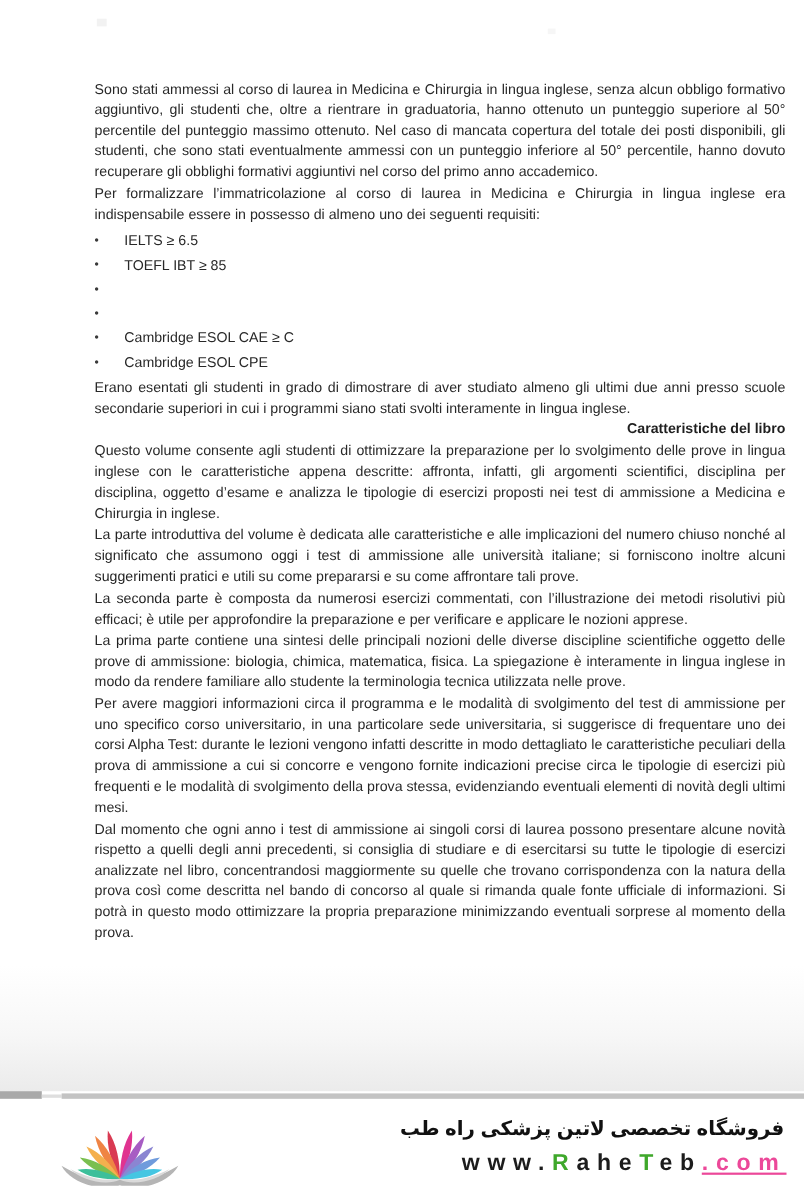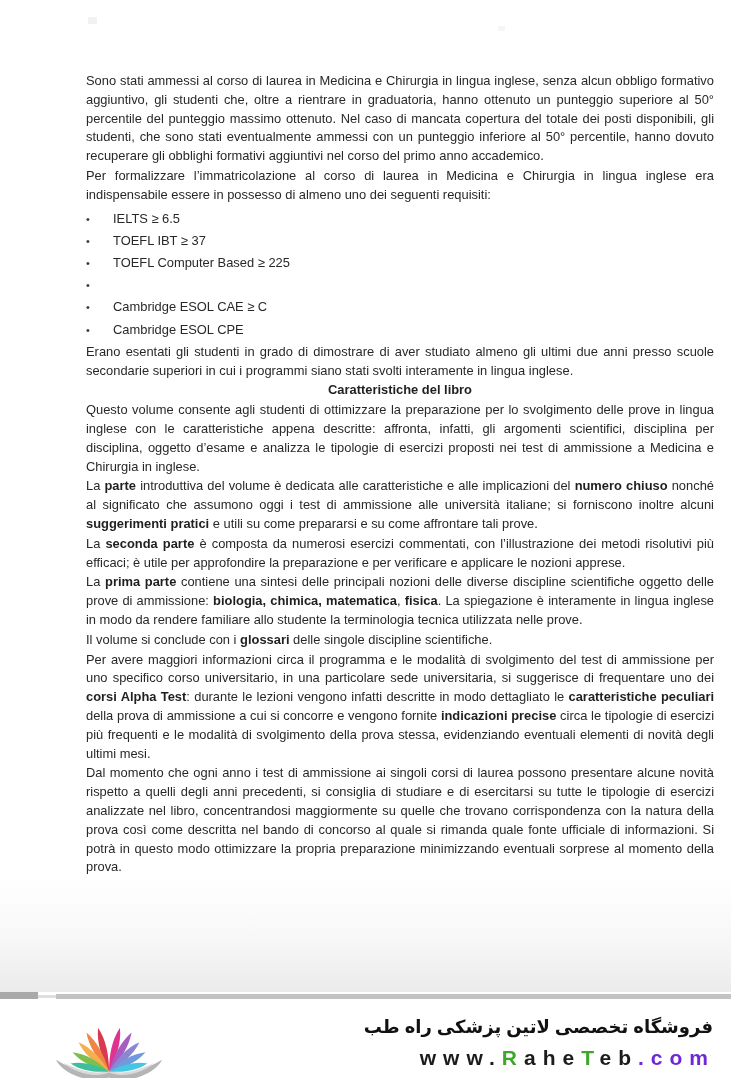--- a/index.html
+++ b/index.html
@@ -8,22 +8,22 @@
     background:#ffffff;
     font-family:"Liberation Sans","DejaVu Sans",sans-serif;
   }
   
   .doc{
     position:absolute;left:86px;top:72px;width:628px;
     color:#282828;font-size:12.9px;line-height:18.8px;
     text-align:justify;
   }
   .doc p{margin:0 0 1px 0;}
-  .doc b{font-weight:bold;color:#1f1f1f;}
-  .heading{font-weight:bold;color:#1f1f1f;margin:1px 0 1px 0;text-align:center;}
+  .doc b{font-weight:normal;color:#1f1f1f;}
+  .heading{font-weight:bold;color:#1f1f1f;margin:1px 0 1px 0;text-align:right;}
   .bullet-list{margin:3px 0 2px 0;}
   .bullet-row{display:flex;line-height:22.2px;text-align:left;}
   .bullet-glyph{width:27px;color:#3a3a3a;font-size:11px;line-height:22.2px;}
   
   .speck{position:absolute;background:#f2f2f2;}
   
   .page-shadow{
     position:absolute;left:0;top:878px;width:731px;height:114px;
     background:linear-gradient(180deg,#ffffff 0%,#f7f7f7 55%,#ebebeb 100%);
   }
@@ -51,45 +51,43 @@
 <div class="doc" id="doc-body">
     <p>Sono stati ammessi al corso di laurea in Medicina e Chirurgia in lingua inglese, senza alcun obbligo formativo aggiuntivo, gli studenti che, oltre a rientrare in graduatoria, hanno ottenuto un punteggio superiore al 50° percentile del punteggio massimo ottenuto. Nel caso di mancata copertura del totale dei posti disponibili, gli studenti, che sono stati eventualmente ammessi con un punteggio inferiore al 50° percentile, hanno dovuto recuperare gli obblighi formativi aggiuntivi nel corso del primo anno accademico.</p>
     <p>Per formalizzare l’immatricolazione al corso di laurea in Medicina e Chirurgia in lingua inglese era indispensabile essere in possesso di almeno uno dei seguenti requisiti:</p>
     <div class="bullet-list">
       <div class="bullet-row">
         <span class="bullet-glyph">•</span>
         <span>IELTS ≥ 6.5</span>
       </div>
       <div class="bullet-row">
         <span class="bullet-glyph">•</span>
-        <span>TOEFL IBT ≥ 37</span>
+        <span>TOEFL IBT ≥ 85</span>
       </div>
       <div class="bullet-row">
         <span class="bullet-glyph">•</span>
-        <span>TOEFL Computer Based ≥ 225</span>
       </div>
       <div class="bullet-row">
         <span class="bullet-glyph">•</span>
       </div>
       <div class="bullet-row">
         <span class="bullet-glyph">•</span>
         <span>Cambridge ESOL CAE ≥ C</span>
       </div>
       <div class="bullet-row">
         <span class="bullet-glyph">•</span>
         <span>Cambridge ESOL CPE</span>
       </div>
     </div>
     <p>Erano esentati gli studenti in grado di dimostrare di aver studiato almeno gli ultimi due anni presso scuole secondarie superiori in cui i programmi siano stati svolti interamente in lingua inglese.</p>
     <p class="heading">Caratteristiche del libro</p>
     <p>Questo volume consente agli studenti di ottimizzare la preparazione per lo svolgimento delle prove in lingua inglese con le caratteristiche appena descritte: affronta, infatti, gli argomenti scientifici, disciplina per disciplina, oggetto d’esame e analizza le tipologie di esercizi proposti nei test di ammissione a Medicina e Chirurgia in inglese.</p>
     <p>La <b>parte</b> introduttiva del volume è dedicata alle caratteristiche e alle implicazioni del <b>numero chiuso</b> nonché al significato che assumono oggi i test di ammissione alle università italiane; si forniscono inoltre alcuni <b>suggerimenti pratici</b> e utili su come prepararsi e su come affrontare tali prove.</p>
     <p>La <b>seconda parte</b> è composta da numerosi esercizi commentati, con l’illustrazione dei metodi risolutivi più efficaci; è utile per approfondire la preparazione e per verificare e applicare le nozioni apprese.</p>
     <p>La <b>prima parte</b> contiene una sintesi delle principali nozioni delle diverse discipline scientifiche oggetto delle prove di ammissione: <b>biologia, chimica, matematica</b>, <b>fisica</b>. La spiegazione è interamente in lingua inglese in modo da rendere familiare allo studente la terminologia tecnica utilizzata nelle prove.</p>
-    <p>Il volume si conclude con i <b>glossari</b> delle singole discipline scientifiche.</p>
     <p>Per avere maggiori informazioni circa il programma e le modalità di svolgimento del test di ammissione per uno specifico corso universitario, in una particolare sede universitaria, si suggerisce di frequentare uno dei <b>corsi Alpha Test</b>: durante le lezioni vengono infatti descritte in modo dettagliato le <b>caratteristiche peculiari</b> della prova di ammissione a cui si concorre e vengono fornite <b>indicazioni precise</b> circa le tipologie di esercizi più frequenti e le modalità di svolgimento della prova stessa, evidenziando eventuali elementi di novità degli ultimi mesi.</p>
     <p>Dal momento che ogni anno i test di ammissione ai singoli corsi di laurea possono presentare alcune novità rispetto a quelli degli anni precedenti, si consiglia di studiare e di esercitarsi su tutte le tipologie di esercizi analizzate nel libro, concentrandosi maggiormente su quelle che trovano corrispondenza con la natura della prova così come descritta nel bando di concorso al quale si rimanda quale fonte ufficiale di informazioni. Si potrà in questo modo ottimizzare la propria preparazione minimizzando eventuali sorprese al momento della prova.</p>
   </div>
 
 <div class="page-shadow"></div>
 <div class="edge-left"></div>
 <div class="edge-gap"></div>
 <div class="edge-main"></div>
 
 <div class="footer">
@@ -105,14 +103,14 @@
     <path transform="rotate(-78,60,56)" d="M60,56 C56,42 55,28 60,16 C65,28 64,42 60,56 Z" fill="#3cbf9a"></path>
 
     <path transform="rotate(14,60,56)" d="M60,56 C56,40 55,24 60,10 C65,24 64,40 60,56 Z" fill="#e03390"></path>
     <path transform="rotate(30,60,56)" d="M60,56 C56,40 55,24 60,10 C65,24 64,40 60,56 Z" fill="#a75cc3"></path>
     <path transform="rotate(46,60,56)" d="M60,56 C56,41 55,26 60,13 C65,26 64,41 60,56 Z" fill="#8b85d2"></path>
     <path transform="rotate(62,60,56)" d="M60,56 C56,41 55,27 60,14 C65,27 64,41 60,56 Z" fill="#6f9bdc"></path>
     <path transform="rotate(78,60,56)" d="M60,56 C56,42 55,28 60,16 C65,28 64,42 60,56 Z" fill="#45c6e2"></path>
   </svg>
 
   <div class="store-name">فروشگاه تخصصی لاتین پزشکی  راه طب</div>
-  <div class="site-url" id="site-url"><span style="color: rgb(28, 28, 28); margin-left: 17px;">www.</span><span style="color: rgb(63, 168, 43);">R</span><span style="color: rgb(28, 28, 28);">ahe</span><span style="color: rgb(63, 168, 43);">T</span><span style="color: rgb(28, 28, 28);">eb</span><span style="color: #6d28d9;">.com</span></div>
+  <div class="site-url" id="site-url"><span style="color: rgb(28, 28, 28); margin-left: 17px;">www.</span><span style="color: rgb(63, 168, 43);">R</span><span style="color: rgb(28, 28, 28);">ahe</span><span style="color: rgb(63, 168, 43);">T</span><span style="color: rgb(28, 28, 28);">eb</span><span style="color: #ec4899; text-decoration: underline;">.com</span></div>
 </div>
 
 </body></html>

